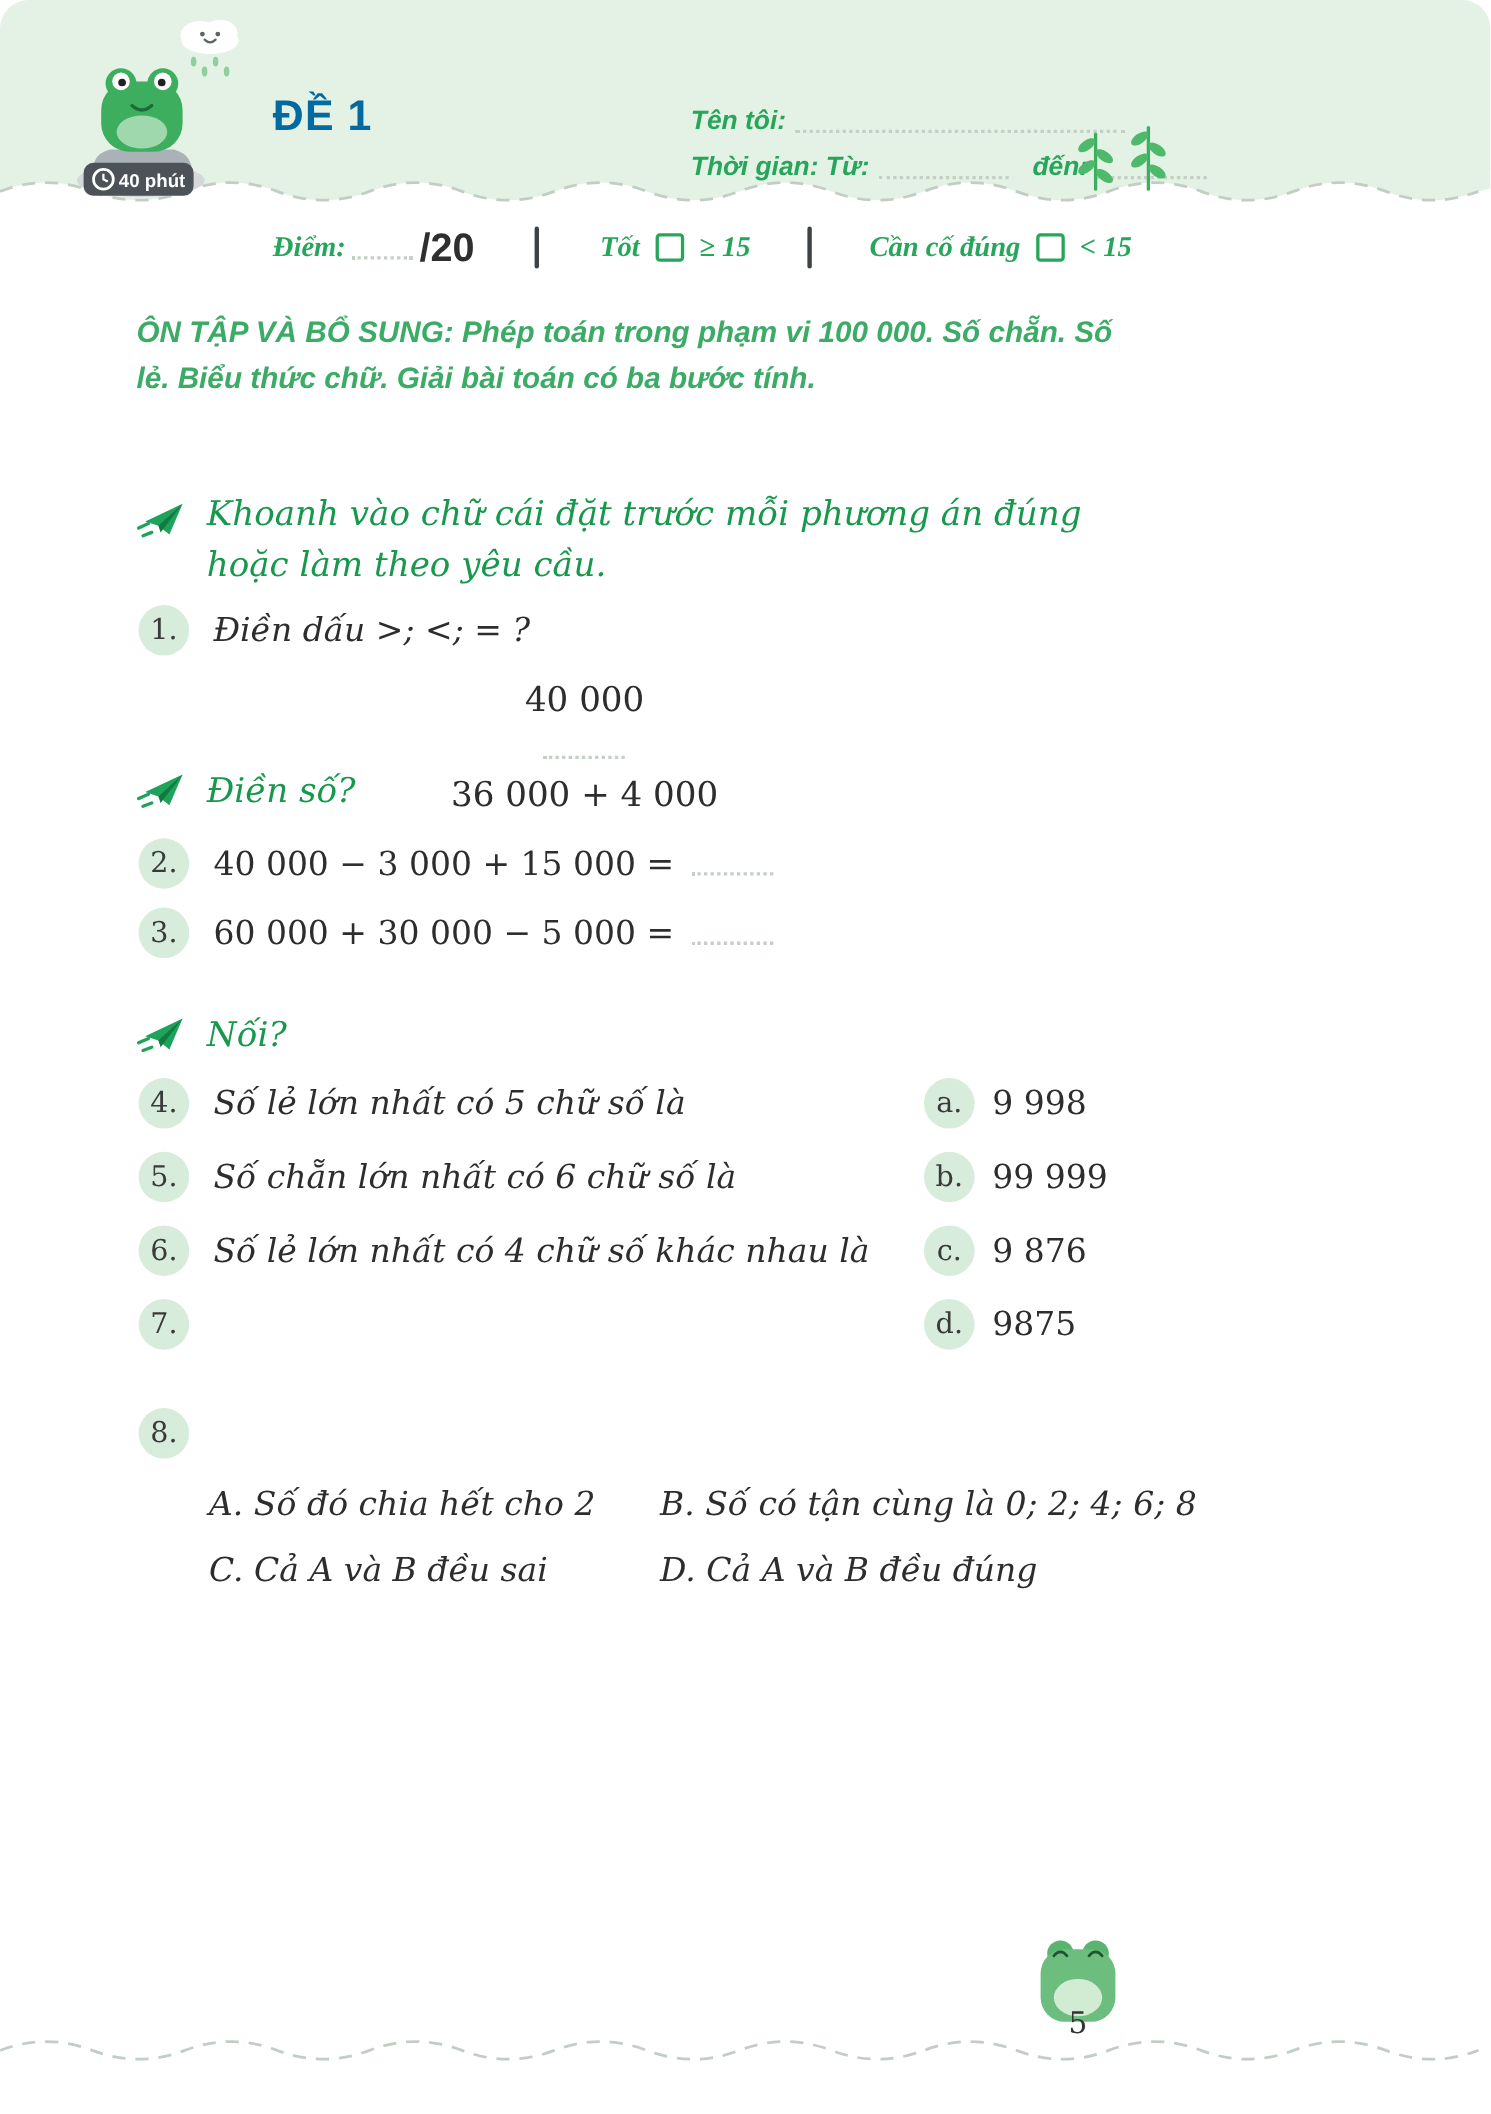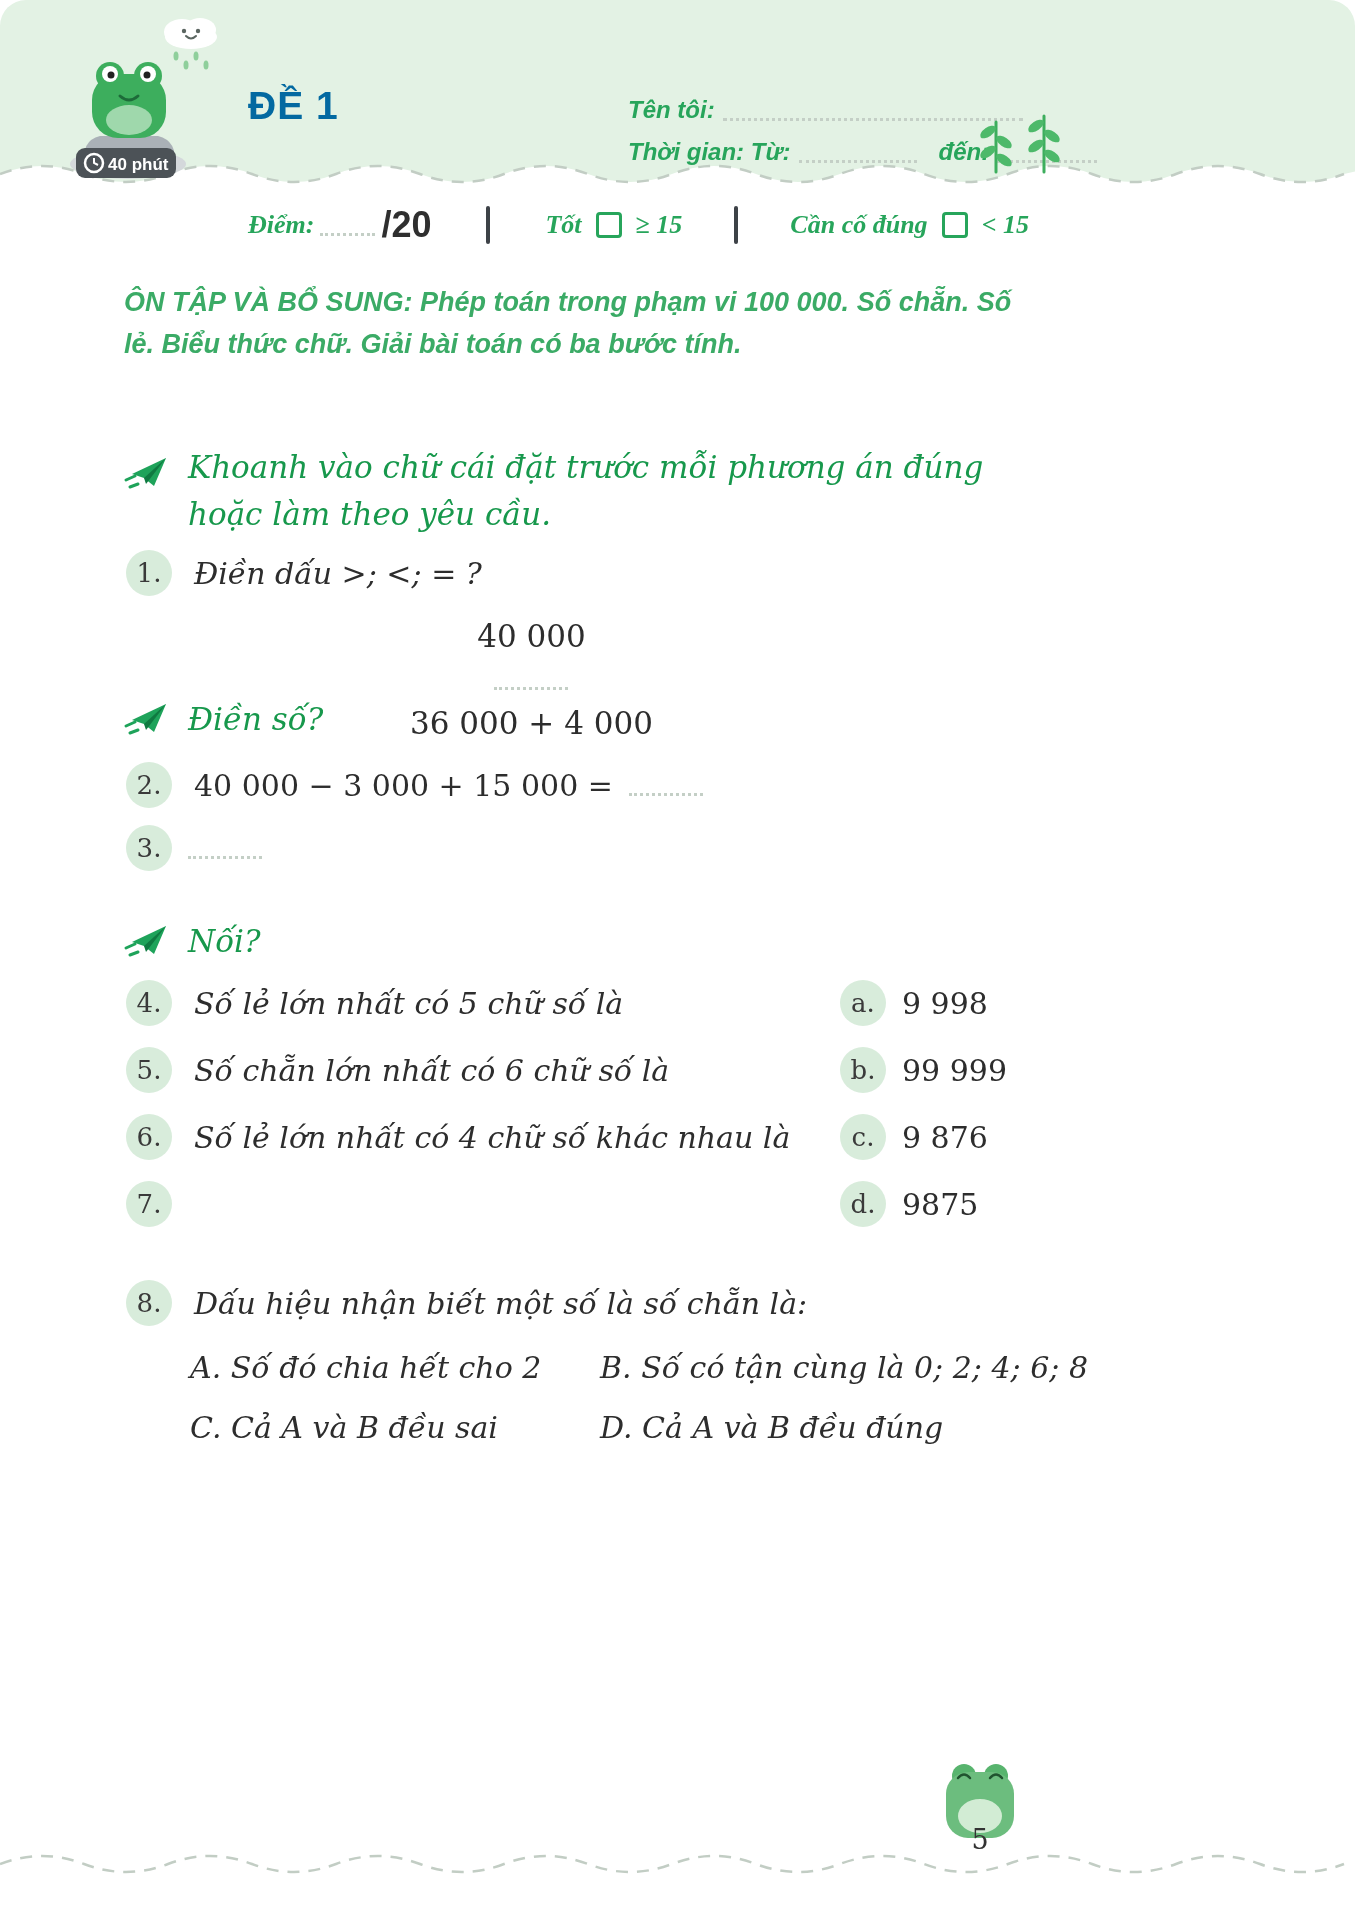--- a/index.html
+++ b/index.html
@@ -158,20 +158,21 @@
     <div class="section-head">Điền số?</div>
   </div>
 
   <div class="abs row" style="left:126px; top:762px; gap:22px;">
     <span class="circle">2.</span>
     <span class="upright">40 000 − 3 000 + 15 000 =</span>
     <span class="dots" style="width:74px; margin-left:-6px;"></span>
   </div>
   <div class="abs row" style="left:126px; top:825px; gap:22px;">
     <span class="circle">3.</span>
+    <span class="upright">60 000 + 30 000 − 5 000 =</span>
     <span class="dots" style="width:74px; margin-left:-6px;"></span>
   </div>
 
   <div class="abs" style="left:124px; top:918px; display:flex; gap:18px; align-items:center;">
     <svg width="46" height="38" viewBox="0 0 46 38">
       <path d="M8 20 L42 4 L30 32 L20 24 Z" fill="#1ea35a"></path>
       <path d="M20 24 L42 4 L22 30 Z" fill="#0f7a41"></path>
       <path d="M2 26 l9 -4" stroke="#1ea35a" stroke-width="3" stroke-linecap="round" fill="none"></path>
       <path d="M6 33 l8 -3" stroke="#1ea35a" stroke-width="3" stroke-linecap="round" fill="none"></path>
     </svg>
@@ -213,21 +214,20 @@
       <span class="circle">7.</span>
     </div>
     <div class="match-right">
       <span class="circle">d.</span>
       <span class="upright">9875</span>
     </div>
   </div>
 
   <div class="abs row" style="left:126px; top:1280px; gap:22px;">
     <span class="circle">8.</span>
-    <span class="qtext">Dấu hiệu nhận biết một số là số chẵn là:</span>
   </div>
 
   <div class="abs qtext" style="left:190px; top:1350px;">
     <span>A.</span>
     <span>Số đó chia hết cho 2</span>
   </div>
   <div class="abs qtext" style="left:600px; top:1350px;">
     <span>B.</span>
     <span>Số có tận cùng là 0; 2; 4; 6; 8</span>
   </div>

